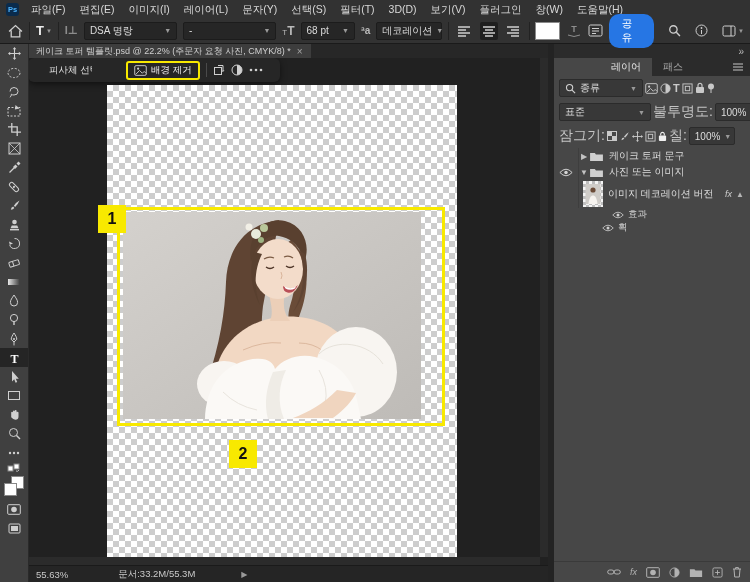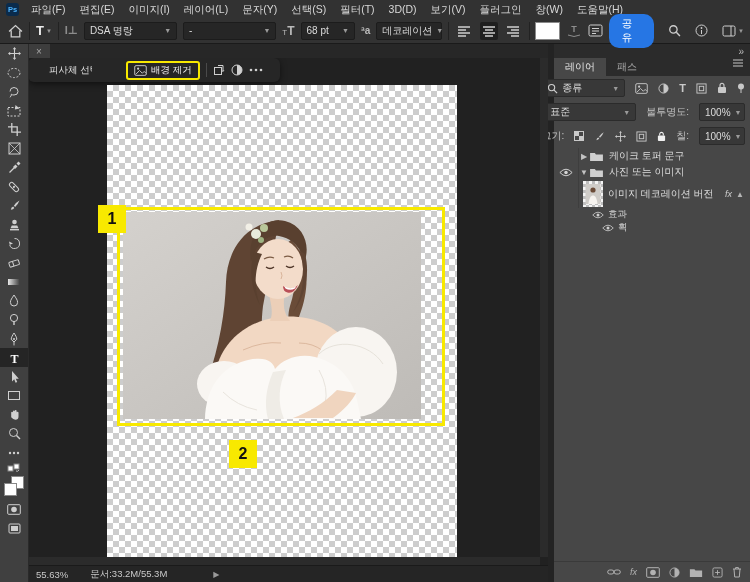--- a/index.html
+++ b/index.html
@@ -60,26 +60,26 @@
   .tb-div{width:1px;height:14px;background:#4a4a4a;}
   .vsb{right:0;top:0;width:8px;height:499px;background:#2b2b2b;}
   .hsb{left:0;top:499px;width:512px;height:8px;background:#2b2b2b;}
   
   #statusbar{left:28px;top:565px;width:520px;height:17px;background:#252525;border-top:1px solid #1a1a1a;
              display:flex;align-items:center;font-size:9.5px;color:#c9c9c9;z-index:3;}
   
   #panelgap{left:548px;top:44px;width:6px;height:538px;background:#232323;}
   #panel{left:554px;top:44px;width:196px;height:538px;background:#474747;display:flex;flex-direction:column;font-size:10px;}
   .ptop{height:14px;background:#2b2b2b;display:flex;justify-content:flex-end;align-items:center;padding:0 6px;color:#b9b9b9;font-size:10px;}
-  .ptabs{height:18px;background:#2b2b2b;display:flex;align-items:flex-start;}
+  .ptabs{height:18px;background:#2b2b2b;display:flex;align-items:center;margin-left:46px;}
   .ptab{padding:0 11px;height:18px;display:flex;align-items:center;color:#b0b0b0;}
   .ptab.active{background:#474747;color:#e6e6e6;}
   .ptabs .menu{margin-left:auto;padding-right:6px;color:#c5c5c5;}
-  .prow{display:flex;align-items:center;gap:10px;padding:3px 5px;justify-content:flex-end;}
-  .plabel{color:#c4c4c4;font-size:10px;white-space:nowrap;}
+  .prow{display:flex;align-items:center;gap:2px;padding:3px 5px;}
+  .plabel{color:#c4c4c4;font-size:14px;white-space:nowrap;}
   .fic{color:#c9c9c9;display:flex;align-items:center;}
   .lrow{display:flex;align-items:center;height:16px;color:#dedede;font-size:10px;}
   .eyebox{width:24px;align-self:stretch;display:flex;align-items:center;justify-content:center;
           border-right:1px solid #3e3e3e;flex:none;color:#d6d6d6;}
   .lname{margin-left:5px;white-space:nowrap;overflow:hidden;}
   .chevL{font-size:8px;color:#c2c2c2;width:10px;text-align:center;flex:none;}
   .thumb{width:20px;height:26px;background:conic-gradient(#bdbdbd 25%,#f4f4f4 0 50%,#bdbdbd 0 75%,#f4f4f4 0);
          background-size:6px 6px;flex:none;margin-left:4px;}
   .lrow.selected{background:#6e6e6e;color:#f4f4f4;}
   .lrow.selected .thumb{outline:1px solid #e8e8e8;}
@@ -434,20 +434,21 @@
     <div class="tool">
         <svg width="13" height="11">
           <rect x="1" y="1" width="11" height="9" rx="1" stroke="currentColor" fill="none"></rect>
           <rect x="3" y="3" width="7" height="5" fill="currentColor"></rect>
         </svg>
       </div>
   </div>
 
   <div id="tabstrip" class="abs">
     <div class="doctab">
+      <span>케이크 토퍼 템플릿.psd @ 22.2% (주문자 요청 사진, CMYK/8) *</span>
       <span class="x">×</span>
     </div>
   </div>
 
   <div id="viewport" class="abs">
     <div id="doc" class="abs checker"></div>
 
     <div id="photo" class="abs">
       <svg width="298" height="207" viewBox="0 0 298 207">
         <rect width="298" height="207" fill="url(#pbg)"></rect>
@@ -528,21 +529,21 @@
         </span>
     </div>
     <div id="label2" class="abs steplabel">2</div>
 
     <div class="abs vsb"></div>
     <div class="abs hsb"></div>
   </div>
 
   <div id="statusbar" class="abs">
     <span style="margin-left:8px">55.63%</span>
-    <span style="margin-left:22px">문서:33.2M/55.3M</span>
+    <span style="margin-left:50px">문서:33.2M/55.3M</span>
     <span style="margin-left:46px;color:#9a9a9a;font-size:8px">▶</span>
   </div>
 
   <div id="panelgap" class="abs"></div>
   <div id="panel" class="abs">
 
     <div class="ptop">
       <span>»</span>
     </div>
 
@@ -670,21 +671,21 @@
       <span class="thumb">
           <svg width="20" height="26">
             <use href="#i-minifig"></use>
           </svg>
         </span>
       <span class="lname">이미지 데코레이션 버전</span>
       <span style="margin-left:auto;color:#cfcfcf;font-size:9px;font-style:italic">fx</span>
       <span style="margin:0 6px 0 4px;color:#b5b5b5;font-size:8px">▲</span>
     </div>
 
-    <div class="subrow" style="padding-left:38px">
+    <div class="subrow" style="padding-left:58px">
       <svg width="12" height="8" class="ic">
           <use href="#i-eye"></use>
         </svg>
       <span>효과</span>
     </div>
     <div class="subrow" style="padding-left:48px">
       <svg width="12" height="8" class="ic">
           <use href="#i-eye"></use>
         </svg>
       <span>획</span>

